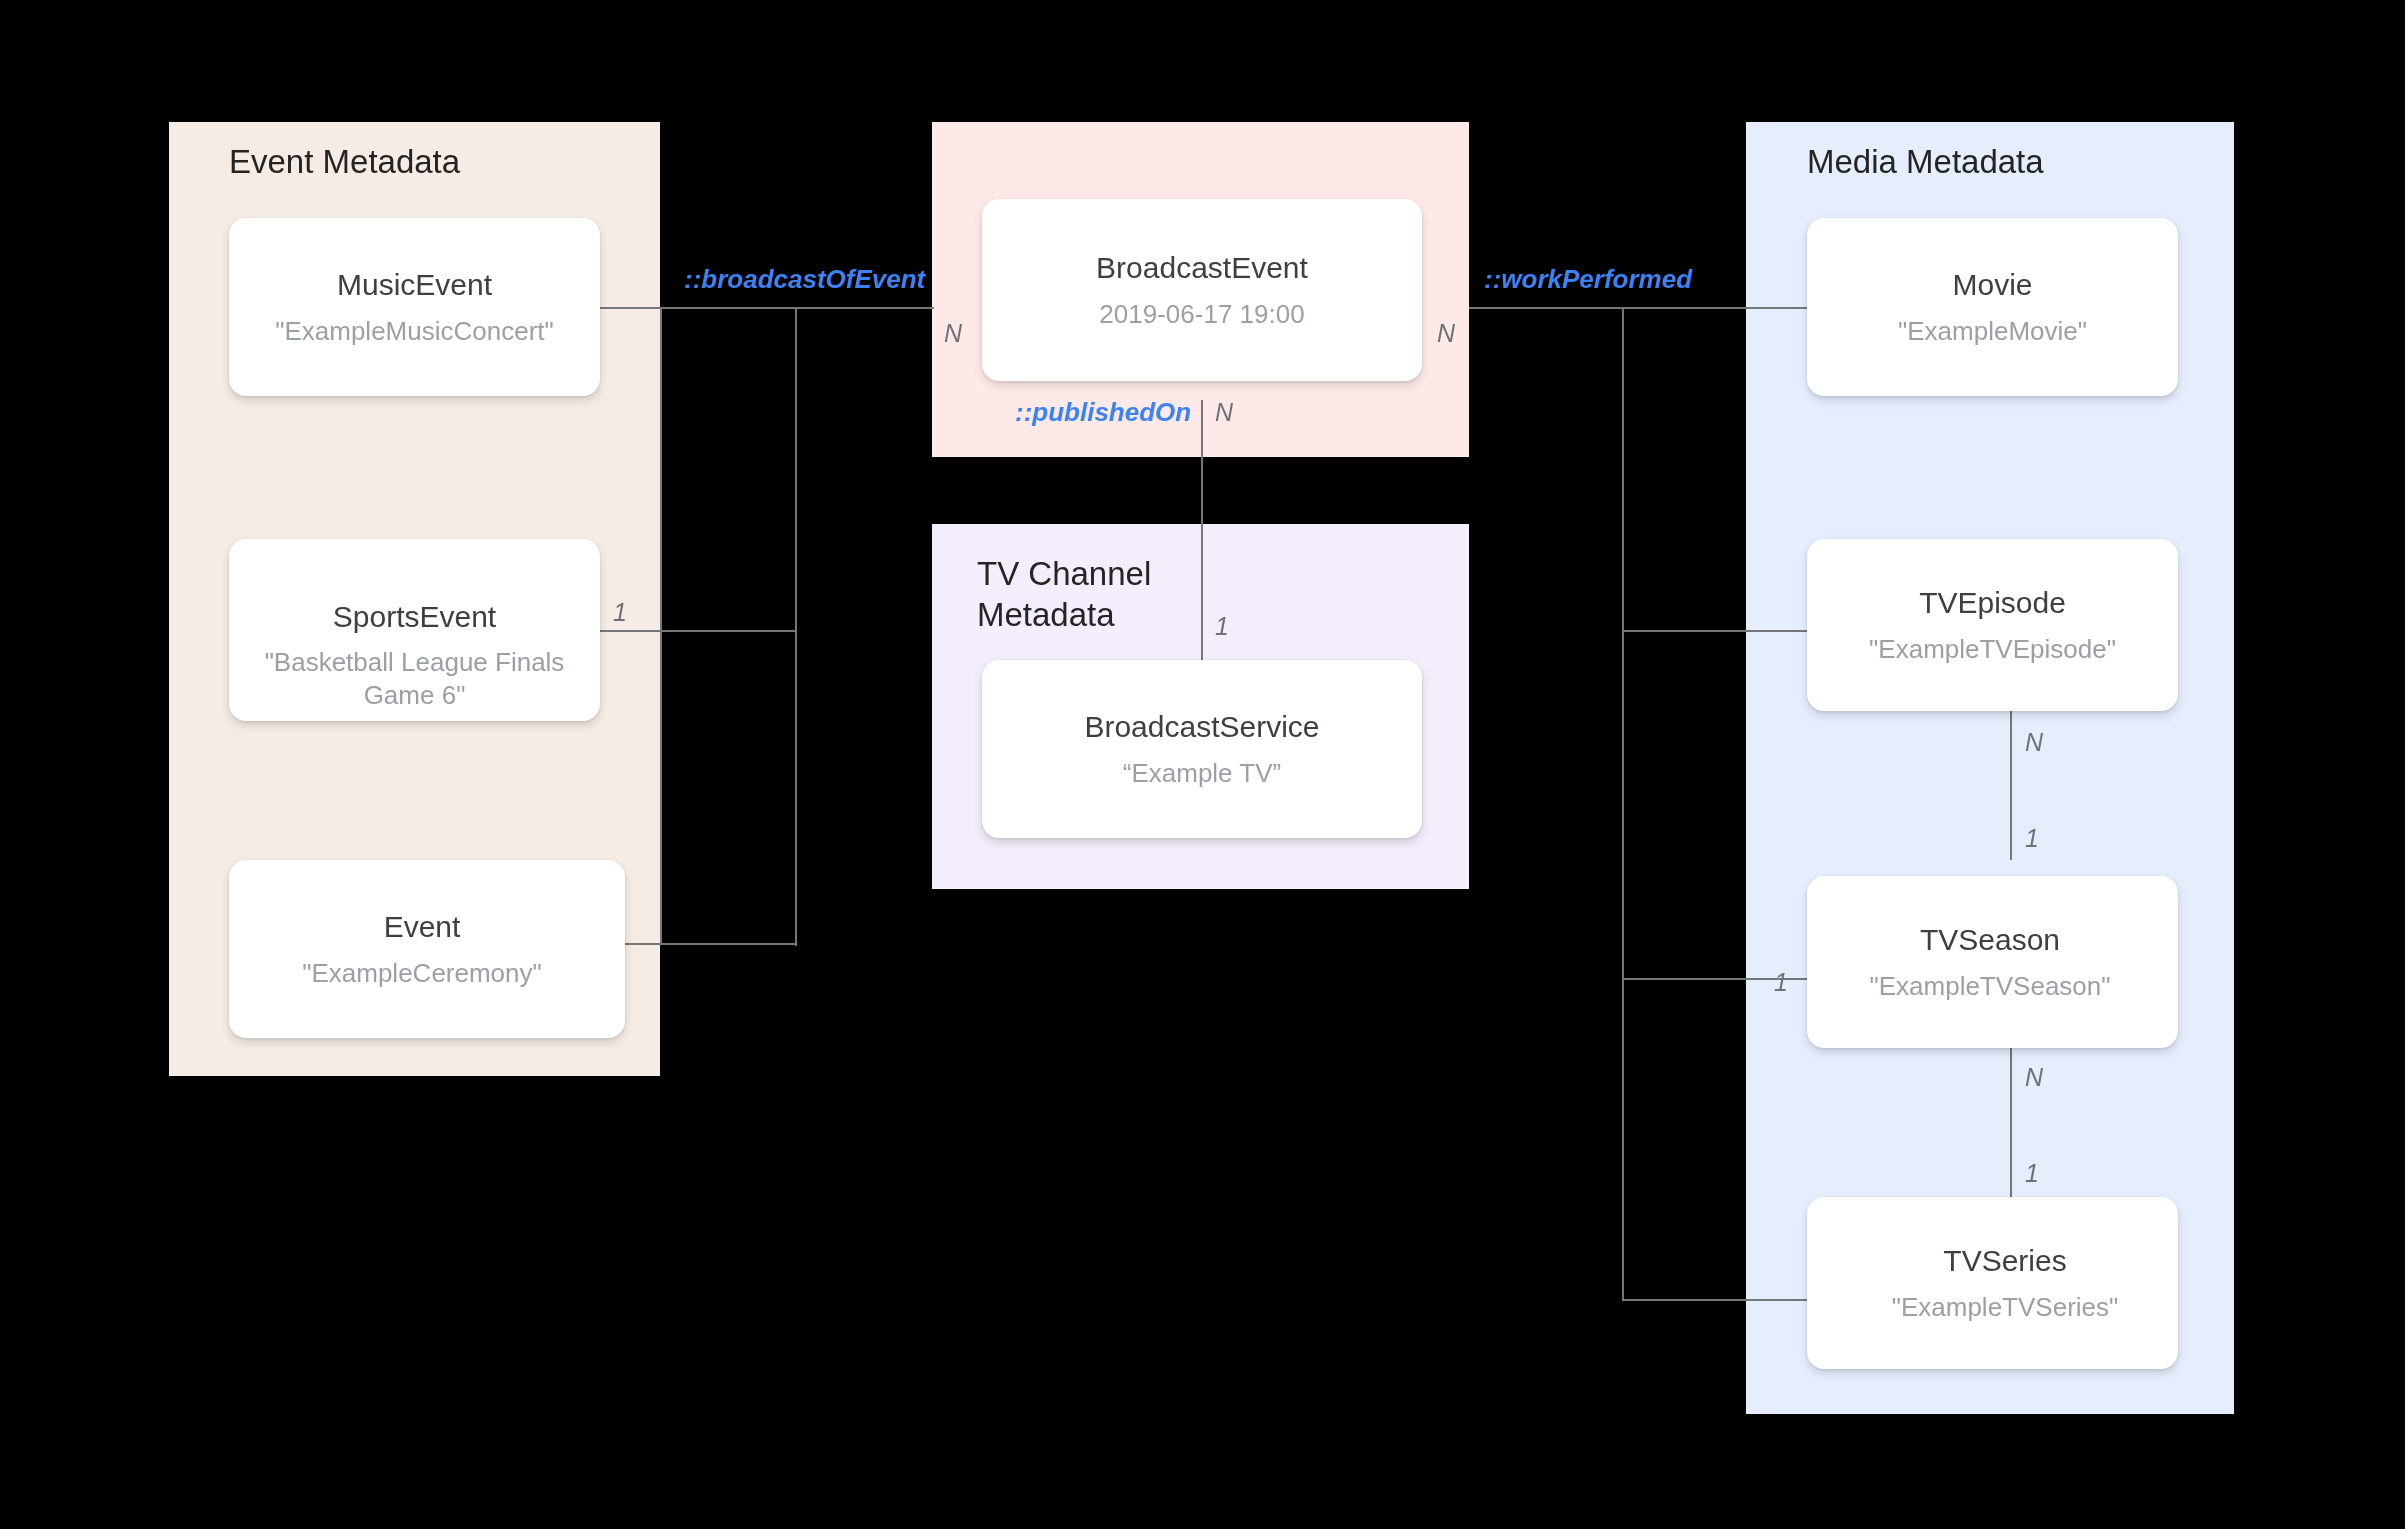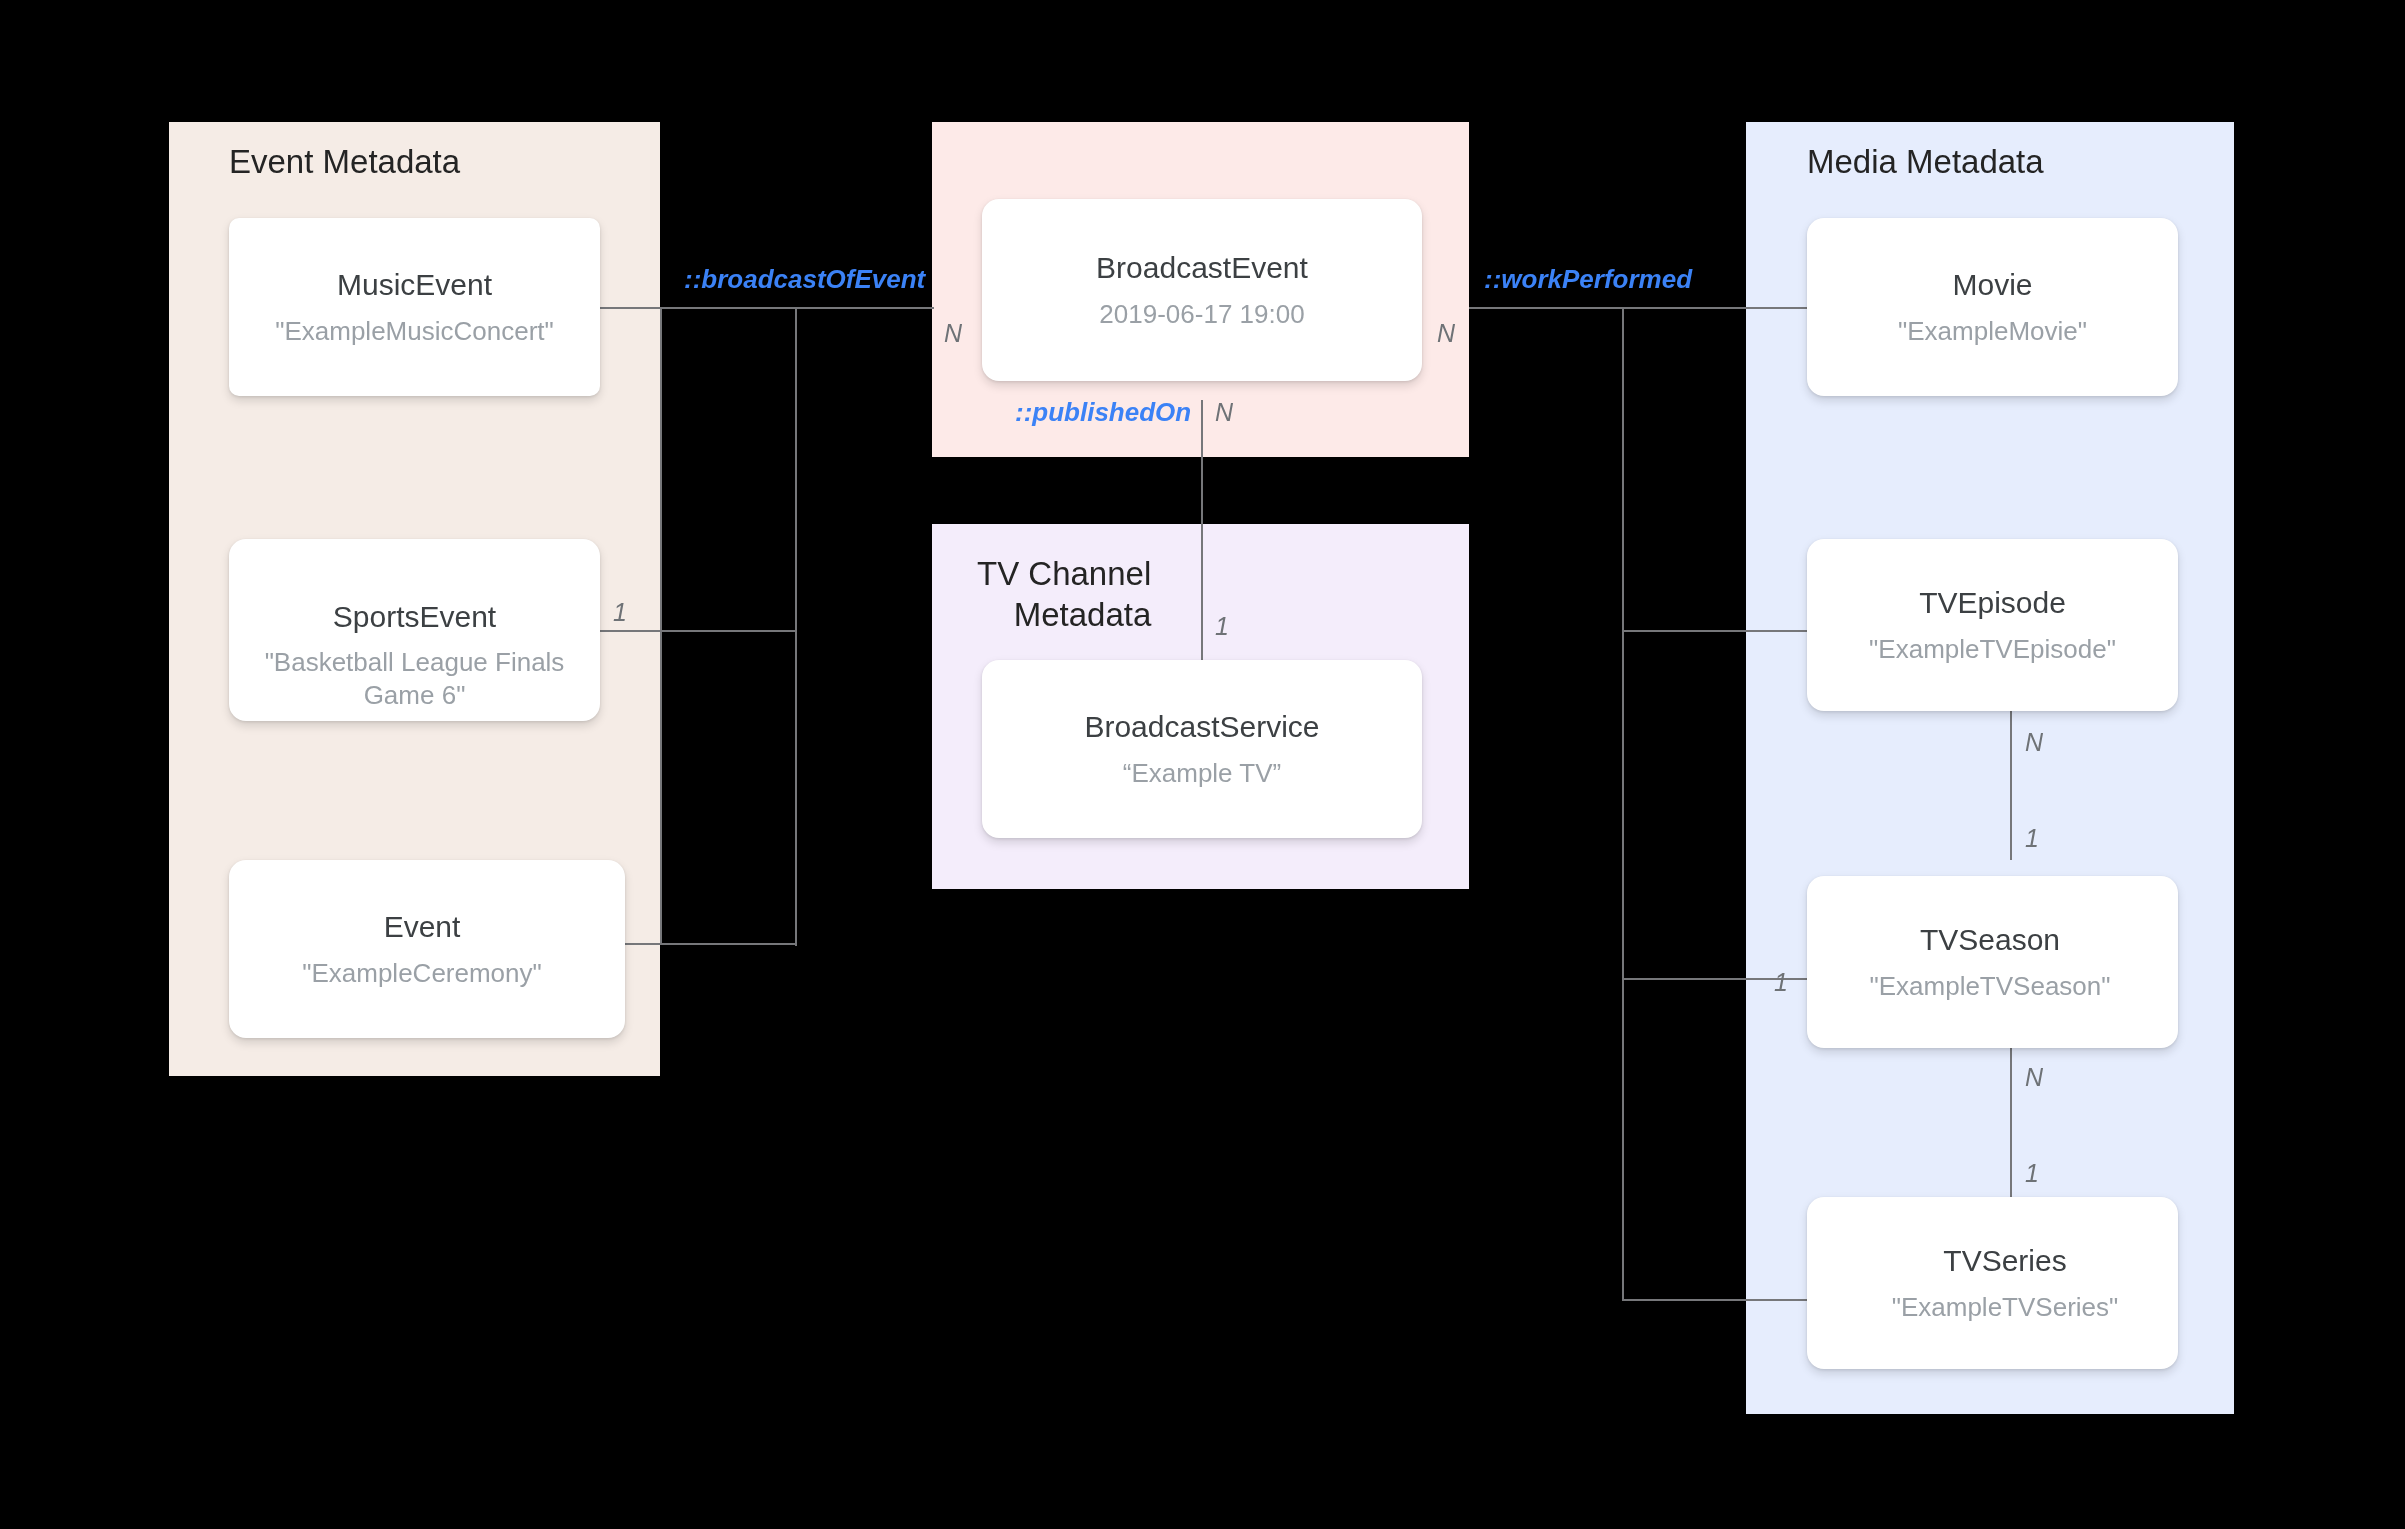--- a/index.html
+++ b/index.html
@@ -95,21 +95,21 @@
   <div class="panel" style="left:169px; top:122px; width:491px; height:954px; background:#f5ece6;"></div>
 
   <div class="panel" style="left:932px; top:122px; width:537px; height:335px; background:#fdeae8;"></div>
 
   <div class="panel" style="left:932px; top:524px; width:537px; height:365px; background:#f4edfb;"></div>
 
   <div class="panel" style="left:1746px; top:122px; width:488px; height:1292px; background:#e6edfd;"></div>
 
   <div class="panel-title" style="left:229px; top:141px;">Event Metadata</div>
 
-  <div class="panel-title" style="left:977px; top:553px;text-align:right;">TV Channel
+  <div class="panel-title" style="left:977px; top:553px;">TV Channel
 Metadata</div>
 
   <div class="panel-title" style="left:1807px; top:141px;">Media Metadata</div>
 
   <div class="edge edge-h" style="left:795px; top:307px; width:139px;"></div>
 
   <div class="edge edge-v" style="left:795px; top:307px; height:639px;"></div>
 
   <div class="edge edge-h" style="left:600px; top:307px; width:197px;"></div>
 
@@ -132,21 +132,21 @@
   <div class="edge edge-h" style="left:1622px; top:630px; width:186px;"></div>
 
   <div class="edge edge-h" style="left:1622px; top:978px; width:186px;"></div>
 
   <div class="edge edge-h" style="left:1622px; top:1299px; width:186px;"></div>
 
   <div class="edge edge-v" style="left:2010px; top:711px; height:149px;"></div>
 
   <div class="edge edge-v" style="left:2010px; top:1048px; height:149px;"></div>
 
-  <div class="card" style="left:229px; top:218px; width:371px; height:178px;border-radius:10px;">
+  <div class="card" style="left:229px; top:218px; width:371px; height:178px;">
     <div class="card-title">MusicEvent</div>
     <div class="card-sub">"ExampleMusicConcert"</div>
   </div>
 
   <div class="card" style="left:229px; top:539px; width:371px; height:182px;justify-content:flex-end;">
     <div class="card-title">SportsEvent</div>
     <div class="card-sub">"Basketball League Finals Game 6"</div>
   </div>
 
   <div class="card" style="left:229px; top:860px; width:396px; height:178px;padding-left:7px;">

